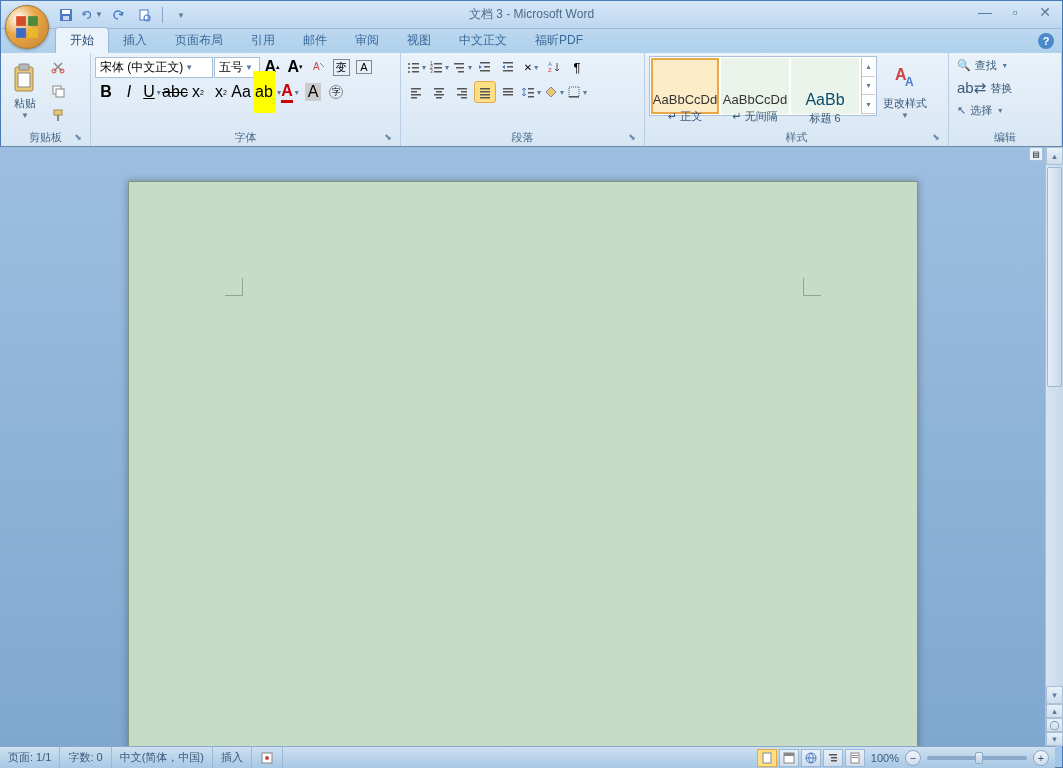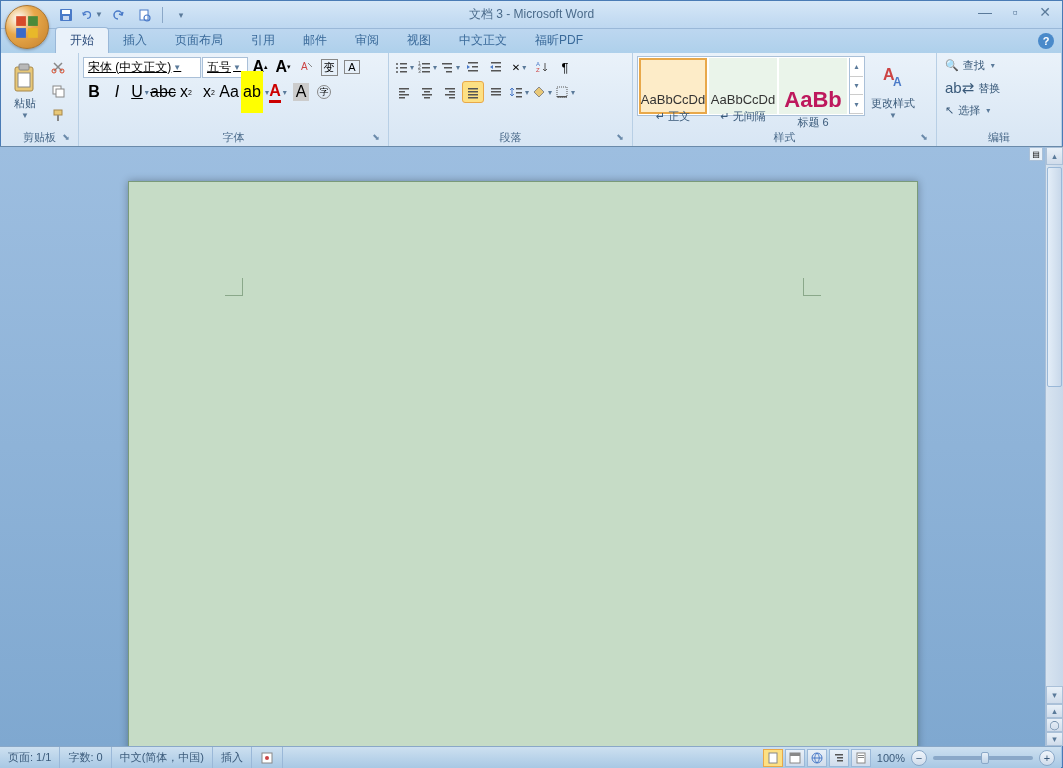--- a/index.html
+++ b/index.html
@@ -33,49 +33,49 @@
 .bigbtn { display: flex; flex-direction: column; align-items: center; justify-content: center; padding: 2px 4px; cursor: pointer; border-radius: 3px; height: 70px; }
 .bigbtn-icon { width: 32px; height: 32px; display: flex; align-items: center; justify-content: center; }
 .bigbtn-label { font-size: 11px; color: #3a5a7a; margin-top: 2px; }
 
 .smallbtn { width: 22px; height: 22px; display: flex; align-items: center; justify-content: center; cursor: pointer; border-radius: 3px; border: 1px solid transparent; }
 .smallbtn.active { background: #fde083; border: 1px solid #e8a84a; }
 
 .col { display: flex; flex-direction: column; gap: 2px; }
 .row { display: flex; gap: 1px; align-items: center; }
 
-.combo { height: 21px; background: white; border: 1px solid #aac0d8; display: flex; align-items: center; padding: 0 2px 0 4px; font-size: 12px; text-decoration: underline; }
+.combo { height: 21px; background: white; border: 1px solid #aac0d8; display: flex; align-items: center; padding: 0 2px 0 4px; font-size: 12px; }
 .combo-dd { width: 12px; font-size: 8px; color: #5a7a9a; text-align: center; cursor: pointer; }
 
 .styles-gallery { display: flex; gap: 2px; border: 1px solid #aac0d8; background: white; padding: 1px; height: 60px; }
 .style-item { width: 68px; display: flex; flex-direction: column; align-items: center; justify-content: center; border: 1px solid transparent; cursor: pointer; background: #eaf4ea; }
 .style-item.selected { border: 2px solid #e8a84a; background: #fdecc8; }
 .style-preview { font-size: 13px; color: #333; margin-top: 44px; }
-.style-preview.big { font-size: 22px; font-weight: bold; color: #be185d; }
+.style-preview.big { font-size: 16px; font-weight: normal; color: #0c4a6e; }
 .style-name { font-size: 11px; color: #3a5a7a; margin-top: 2px; }
 .styles-scroll { width: 14px; display: flex; flex-direction: column; border-left: 1px solid #aac0d8; }
 .styles-scroll div { flex: 1; display: flex; align-items: center; justify-content: center; font-size: 8px; color: #5a7a9a; cursor: pointer; border-bottom: 1px solid #ccc; }
 
 .edit-item { display: flex; align-items: center; gap: 4px; font-size: 11px; color: #3a5a7a; padding: 2px 4px; cursor: pointer; border-radius: 3px; }
 
 
 .docarea { position: absolute; top: 146px; left: 0; right: 0; bottom: 22px; background: linear-gradient(to bottom, #9dbee0, #7fa8d0); display: flex; border-top: 1px solid #6a8aaa; }
 .doccontent { flex: 1; display: flex; justify-content: center; overflow: hidden; padding-top: 34px; position: relative; }
 .page { width: 790px; height: 1020px; background: #c6dcc6; box-shadow: 0 0 8px rgba(0,0,0,0.3); border: 1px solid #7a9a7a; position: relative; }
 .margin-marker { position: absolute; border-color: #8aa88a; }
 .margin-marker.tl { left: 96px; top: 96px; width: 18px; height: 18px; border-right: 1px solid #8aa88a; border-bottom: 1px solid #8aa88a; }
 .margin-marker.tr { right: 96px; top: 96px; width: 18px; height: 18px; border-left: 1px solid #8aa88a; border-bottom: 1px solid #8aa88a; }
 .vscroll { width: 18px; background: linear-gradient(to right, #d8e4f0, #c8d8ea); border-left: 1px solid #aac0d8; display: flex; flex-direction: column; }
 .scroll-btn { height: 18px; display: flex; align-items: center; justify-content: center; font-size: 9px; color: #5a7a9a; cursor: pointer; background: linear-gradient(#e8f0f8, #d0dceb); border: 1px solid #aac0d8; }
 .scroll-track { flex: 1; position: relative; }
 .scroll-thumb { position: absolute; top: 2px; left: 1px; right: 1px; height: 220px; background: linear-gradient(to right, #e4eef8, #c8d8ea); border: 1px solid #9ab8d8; border-radius: 2px; }
 .ruler-toggle { width: 14px; height: 14px; background: #e8f0f8; border: 1px solid #aac0d8; position: absolute; right: 2px; top: 0px; font-size: 8px; display: flex; align-items: center; justify-content: center; cursor: pointer; }
 
 
-.statusbar { position: absolute; bottom: 0; left: 0; right: 2px; height: 22px; background: linear-gradient(to bottom, #cde0f0, #a8c8e4); display: flex; align-items: center; font-size: 11px; color: #3a5a7a; border-top: 1px solid #8aa8c8; }
+.statusbar { position: absolute; bottom: 0; left: 0; right: 8px; height: 22px; background: linear-gradient(to bottom, #cde0f0, #a8c8e4); display: flex; align-items: center; font-size: 11px; color: #3a5a7a; border-top: 1px solid #8aa8c8; }
 .status-item { padding: 0 8px; border-right: 1px solid #9ab8d8; height: 100%; display: flex; align-items: center; }
 .status-right { margin-left: auto; display: flex; align-items: center; gap: 2px; padding-right: 6px; }
 .viewbtn { width: 20px; height: 18px; border: 1px solid #9ab8d8; background: linear-gradient(#e8f0f8,#d0dceb); display: flex; align-items: center; justify-content: center; cursor: pointer; font-size: 10px; }
 .viewbtn.active { background: #fde083; border-color: #e8a84a; }
 .zoom-slider { width: 100px; height: 4px; background: #8aa8c8; border-radius: 2px; position: relative; margin: 0 4px; }
 .zoom-thumb { position: absolute; left: 48px; top: -4px; width: 8px; height: 12px; background: linear-gradient(#e8f0f8,#c0d4e8); border: 1px solid #8aa8c8; border-radius: 2px; cursor: pointer; }
 .zoom-tick { position: absolute; left: 50%; top: -3px; width: 1px; height: 10px; background: #6a8aaa; }
 .zoombtn { width: 16px; height: 16px; border-radius: 50%; border: 1px solid #8aa8c8; background: linear-gradient(#f0f6fc,#d0dceb); display: flex; align-items: center; justify-content: center; font-size: 11px; cursor: pointer; }
 </style>
 </head>
@@ -138,21 +138,21 @@
   <div class="tab">邮件</div>
   <div class="tab">审阅</div>
   <div class="tab">视图</div>
   <div class="tab">中文正文</div>
   <div class="tab">福昕PDF</div>
   <div class="help-icon">?</div>
 </div>
 
 <div class="ribbon">
 
-  <div class="rgroup" style="width:78px">
+  <div class="rgroup" style="width:90px">
     <div class="rgroup-body">
       <div class="bigbtn">
         <div class="bigbtn-icon">
             <svg width="28" height="30" viewBox="0 0 28 30">
               <rect x="4" y="4" width="18" height="24" fill="#e8c878" stroke="#a8884a" rx="2"></rect>
               <rect x="8" y="1" width="10" height="6" fill="#b8b8b8" stroke="#888" rx="1"></rect>
               <rect x="7" y="10" width="12" height="14" fill="#fff" stroke="#888"></rect>
             </svg>
           </div>
         <div class="bigbtn-label">粘贴</div>

